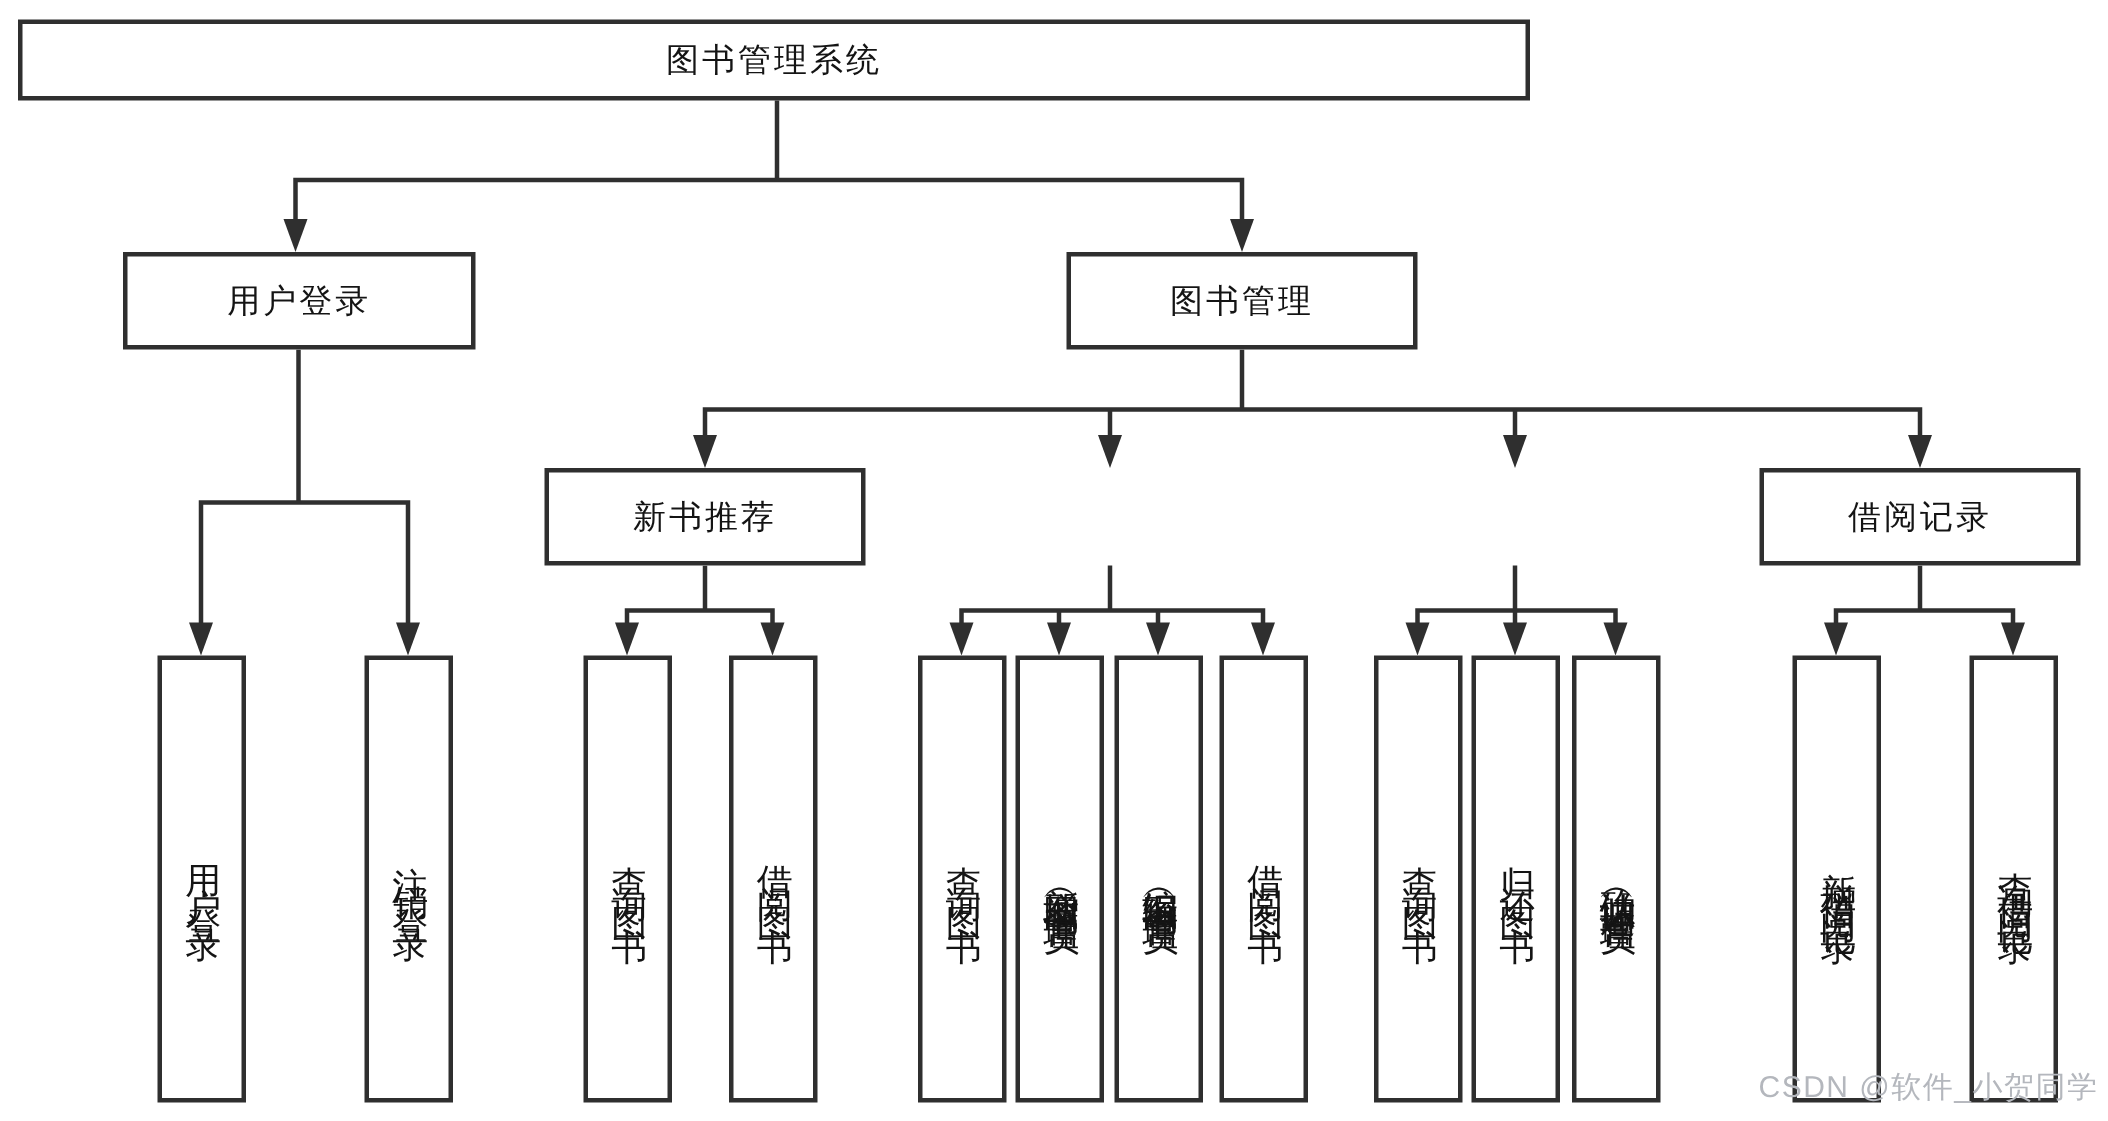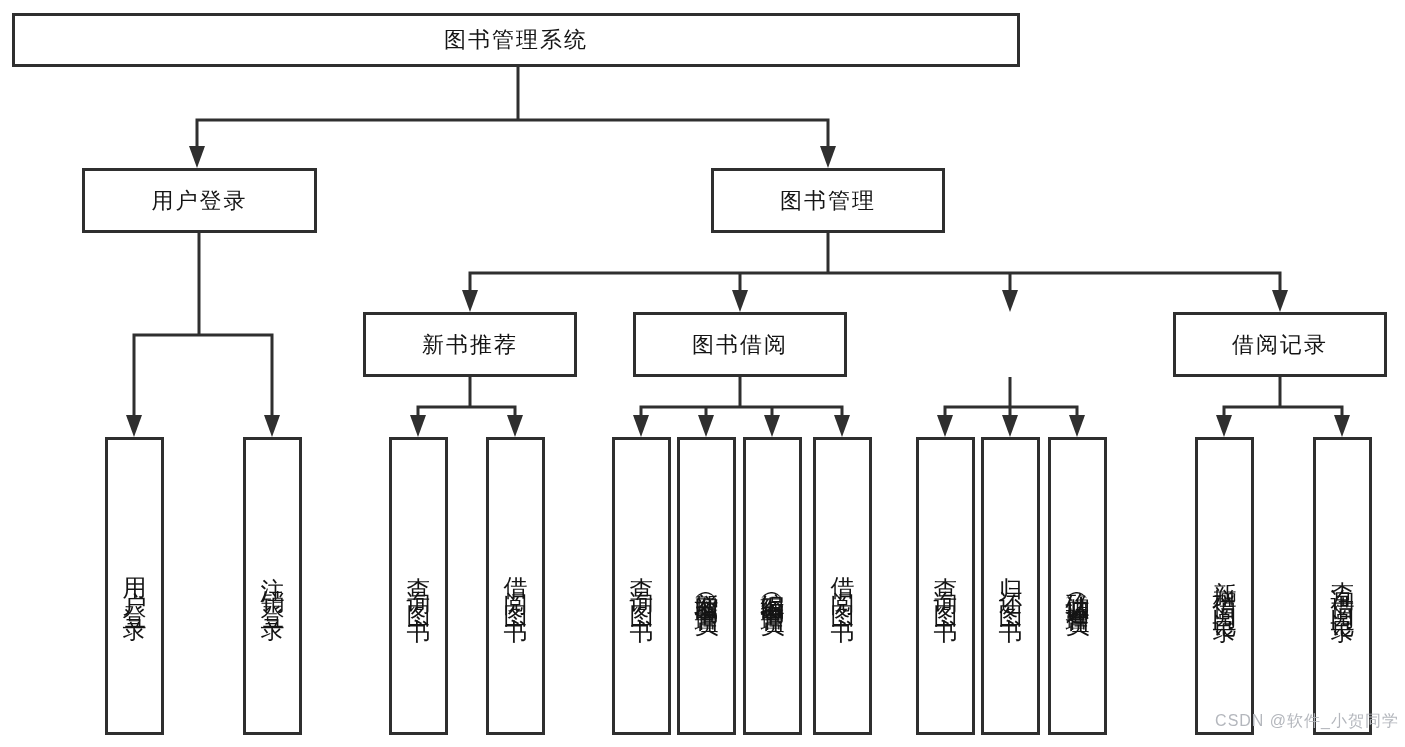--- a/index.html
+++ b/index.html
@@ -43,21 +43,21 @@
     text-orientation: mixed;
     font-size: 24px;
     line-height: 1;
     white-space: nowrap;
   }
   .root span { font-size: 22px; }
   .watermark {
     position: absolute;
     right: 6px;
     top: 711px;
-    font-size: 16px;
+    font-size: 20px;
     color: #b4b7bd;
     letter-spacing: 1px;
     white-space: nowrap;
   }
 </style>
 </head>
 <body>
 
 <div class="stage">
 
@@ -127,23 +127,20 @@
   <div class="node h" style="left:82px; top:168px; width:235px; height:65px">
     <span>用户登录</span>
   </div>
   <div class="node h" style="left:711px; top:168px; width:234px; height:65px">
     <span>图书管理</span>
   </div>
 
   <div class="node h" style="left:363px; top:312px; width:214px; height:65px">
     <span>新书推荐</span>
   </div>
-  <div class="node h" style="left:633px; top:312px; width:214px; height:65px">
-    <span>图书借阅</span>
-  </div>
   <div class="node h" style="left:1173px; top:312px; width:214px; height:65px">
     <span>借阅记录</span>
   </div>
 
   <div class="node v" style="left:105px; top:437px; width:59px; height:298px">
     <span style="letter-spacing: 14px;">用户登录</span>
   </div>
   <div class="node v" style="left:243px; top:437px; width:59px; height:298px">
     <span style="letter-spacing: 14px;">注销登录</span>
   </div>

